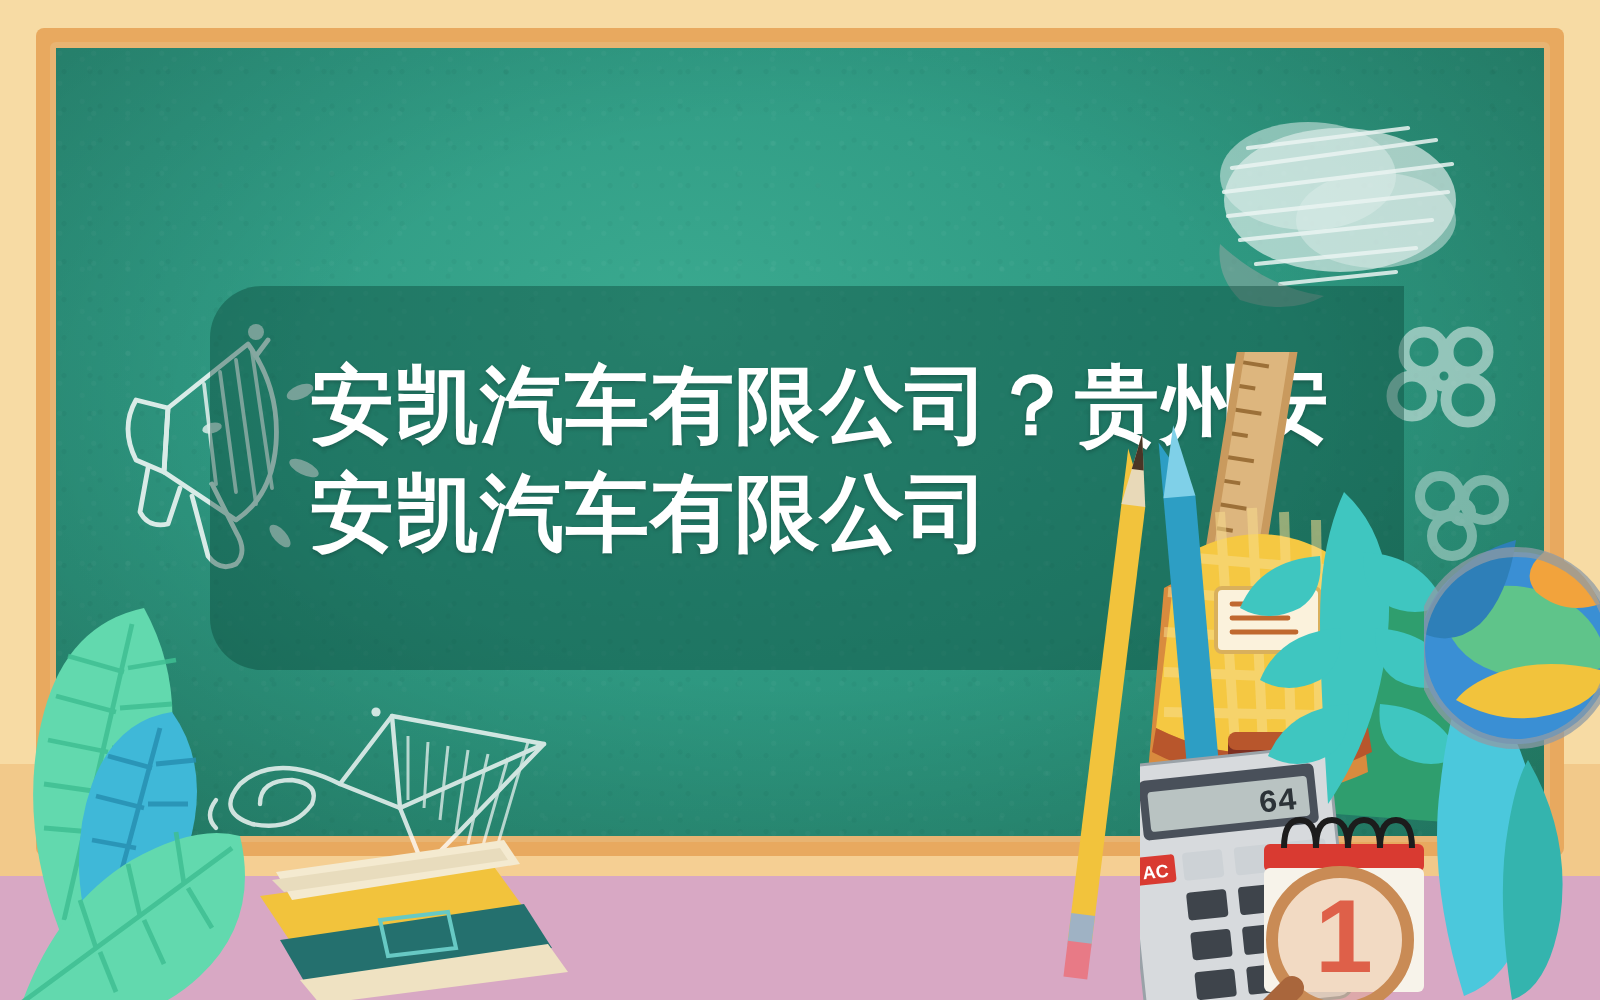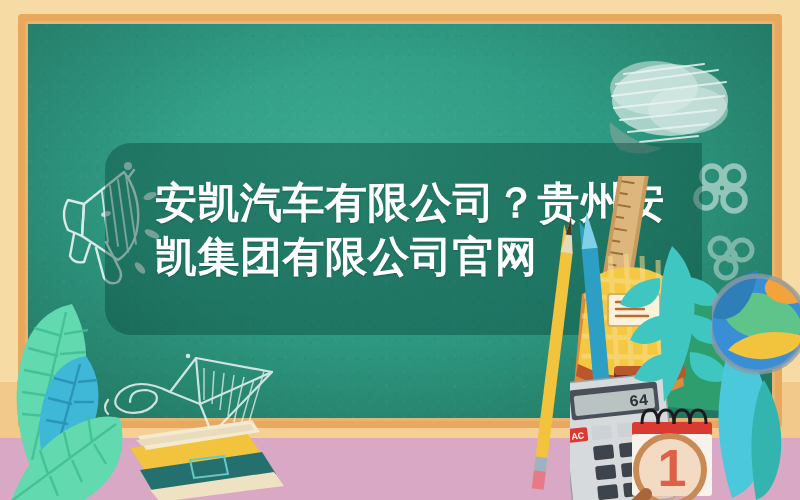--- a/index.html
+++ b/index.html
@@ -159,21 +159,21 @@
       <path d="M70 42 Q38 26 20 42 Q8 56 26 62 Q46 66 56 52 Q60 42 46 40 Q30 40 30 52"></path>
       <path d="M8 50 Q2 58 8 64"></path>
     </g>
     <circle cx="88" cy="6" r="2.3" fill="#ffffff"></circle>
   </svg>
 
   <div class="panel"></div>
 
   <div class="headline">
     <div>安凯汽车有限公司？贵州安</div>
-    <div>凯集团有限公司官网</div>
+    <div>安凯汽车有限公司</div>
   </div>
   <span class="sr">安凯汽车有限公司？贵州安凯集团有限公司官网</span>
 
   <svg class="fg" id="supplies-right" width="292" height="324" viewBox="0 0 292 324">
 
     <g transform="rotate(9 112 92)">
       <rect x="96" y="-12" width="30" height="186" rx="5" fill="#c99a5e"></rect>
       <rect x="100" y="-8" width="22" height="178" rx="4" fill="#ddb67e"></rect>
       <g stroke="#9c7038" stroke-width="2">
         <path d="M100 6 h13"></path>

